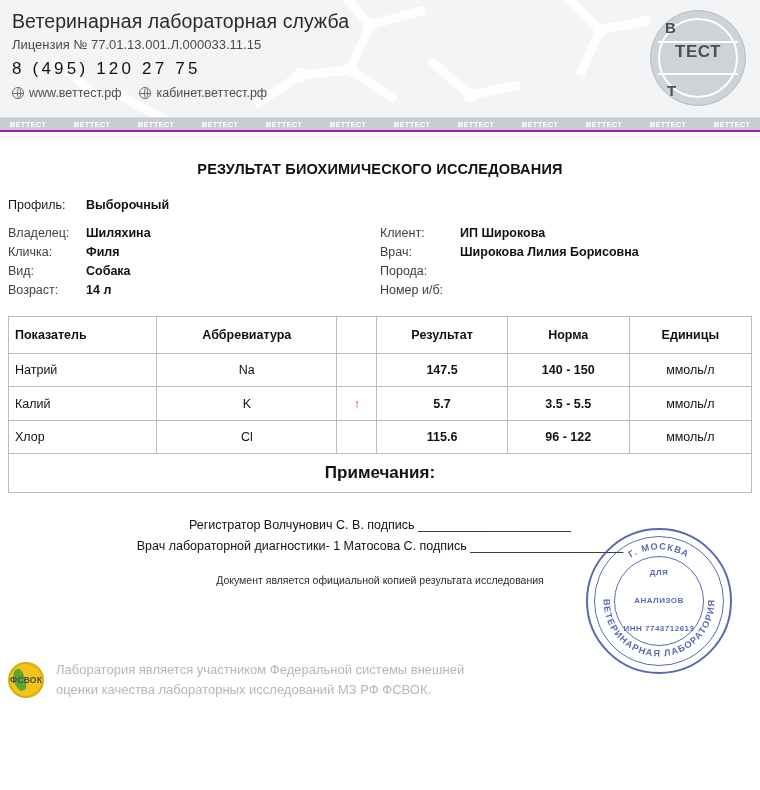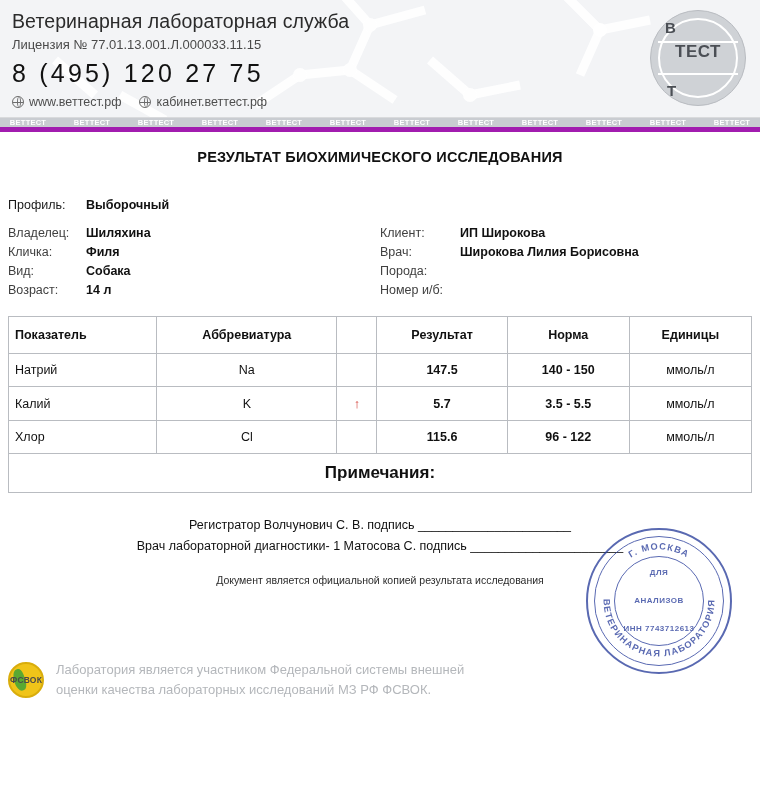--- a/index.html
+++ b/index.html
@@ -35,21 +35,21 @@
     font-size: 19.5px;
     color: #2b2b2b;
     letter-spacing: .1px;
   }
   .lab-license {
     font-size: 13px;
     color: #4a4a4a;
     margin-top: 4px;
   }
   .lab-phone {
-    font-size: 25px;
+    font-size: 17px;
     letter-spacing: 3.2px;
     margin-top: 7px;
     color: #111;
     font-weight: 400;
   }
   .lab-links {
     margin-top: 7px;
     display: flex;
     align-items: center;
     gap: 18px;
@@ -110,21 +110,21 @@
   }
 
   
   .strip {
     height: 14px;
     background: #c9ccd1;
     display: flex;
     align-items: center;
     overflow: hidden;
     gap: 8px;
-    border-bottom: 5px solid #a21caf;
+    border-bottom: 2px solid #a21caf;
   }
   .strip span {
     flex: 1 0 auto;
     text-align: center;
     font-size: 7.5px;
     font-weight: bold;
     color: #ffffff;
     letter-spacing: .3px;
     white-space: nowrap;
   }
@@ -133,21 +133,21 @@
   .doc { padding: 0 8px; position: relative; }
 
   .title-row {
     position: relative;
     height: 56px;
   }
   .doc-title {
     text-align: center;
     font-size: 14.5px;
     font-weight: bold;
-    padding-top: 17px;
+    padding-top: 29px;
     letter-spacing: .2px;
   }
   .number-box {
     position: absolute;
     right: 0; top: 10px;
     border: 1px solid #9aa0a6;
     padding: 2px 8px 4px 8px;
     text-align: center;
     background: #fff;
     min-width: 132px;

